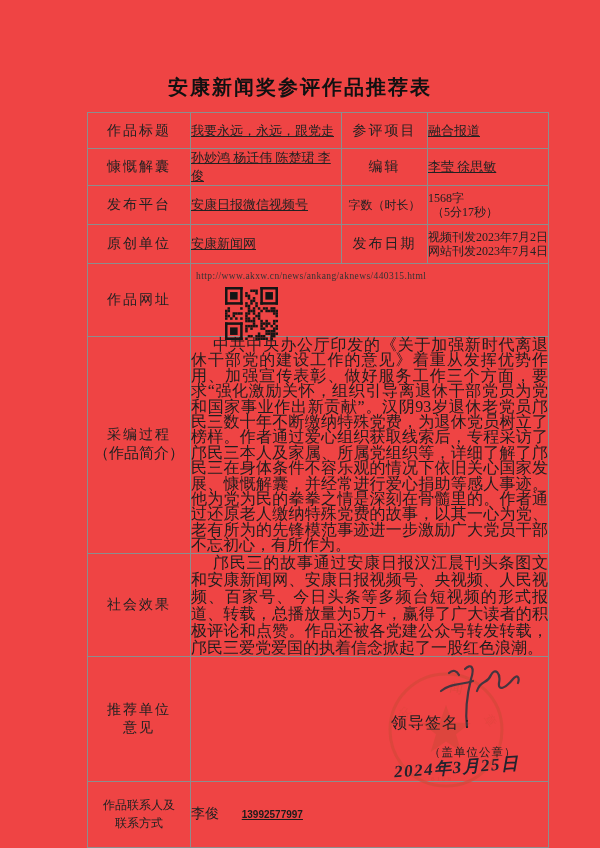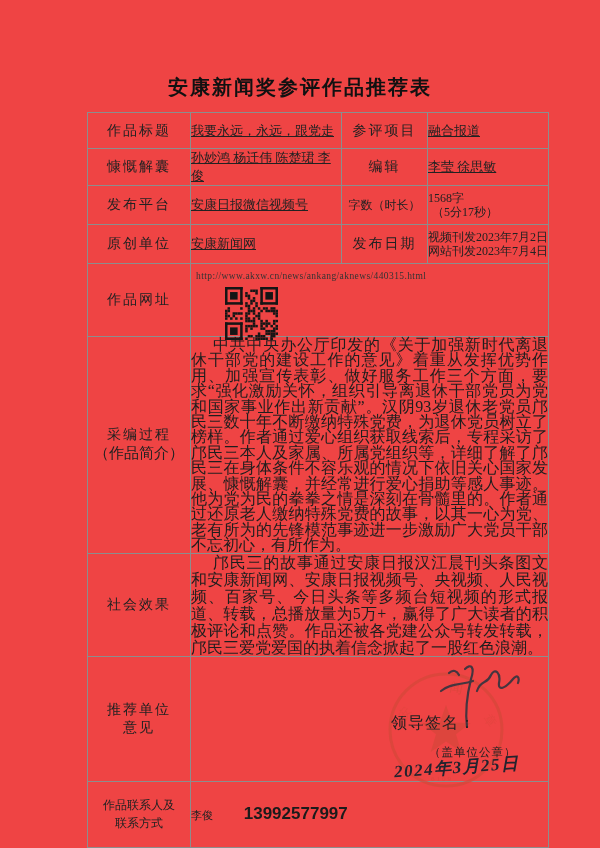--- a/index.html
+++ b/index.html
@@ -44,24 +44,24 @@
   .rec-cell{position:relative;}
   .sig-label{position:absolute;left:200px;top:56px;font-size:16px;letter-spacing:1px;color:#222;}
   .seal-note{position:absolute;left:238px;top:88px;font-size:11.5px;letter-spacing:1px;color:#222;}
   .hand-date{
     position:absolute;left:203px;top:99px;font-size:17px;font-style:italic;
     letter-spacing:1.5px;color:#23232e;transform:rotate(-4deg);font-weight:bold;
   }
   .stamp{position:absolute;left:190px;top:8px;opacity:.88;pointer-events:none;}
   .signature{position:absolute;left:230px;top:4px;pointer-events:none;}
   .contact-cell{font-size:11px;padding-left:8px;}
-  .contact-name{font-size:11px;color:#222;}
+  .contact-name{font-size:14px;color:#222;}
   .contact-phone{
     font-family:"Liberation Sans","DejaVu Sans",sans-serif;
-    font-weight:bold;font-size:17px;margin-left:28px;color:#1b1b1b;
+    font-weight:bold;font-size:10px;margin-left:20px;color:#1b1b1b;text-decoration:underline;
   }
   .wc-line{display:block;font-size:12px;line-height:14px;}
   .wc-line.second{padding-left:4px;}
 </style>
 </head>
 <body>
 
 <div class="sheet">
 
   <div class="doc-title">安康新闻奖参评作品推荐表</div>

